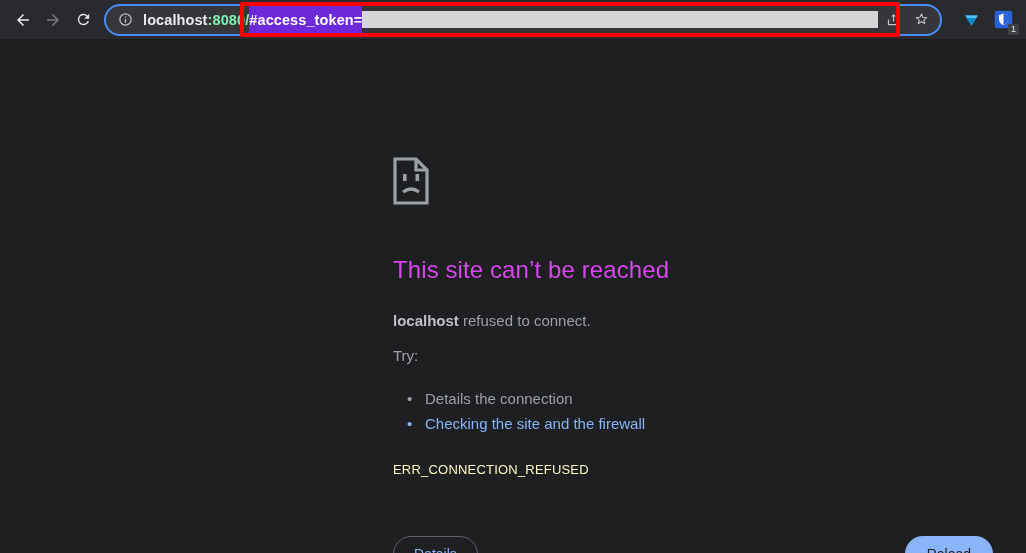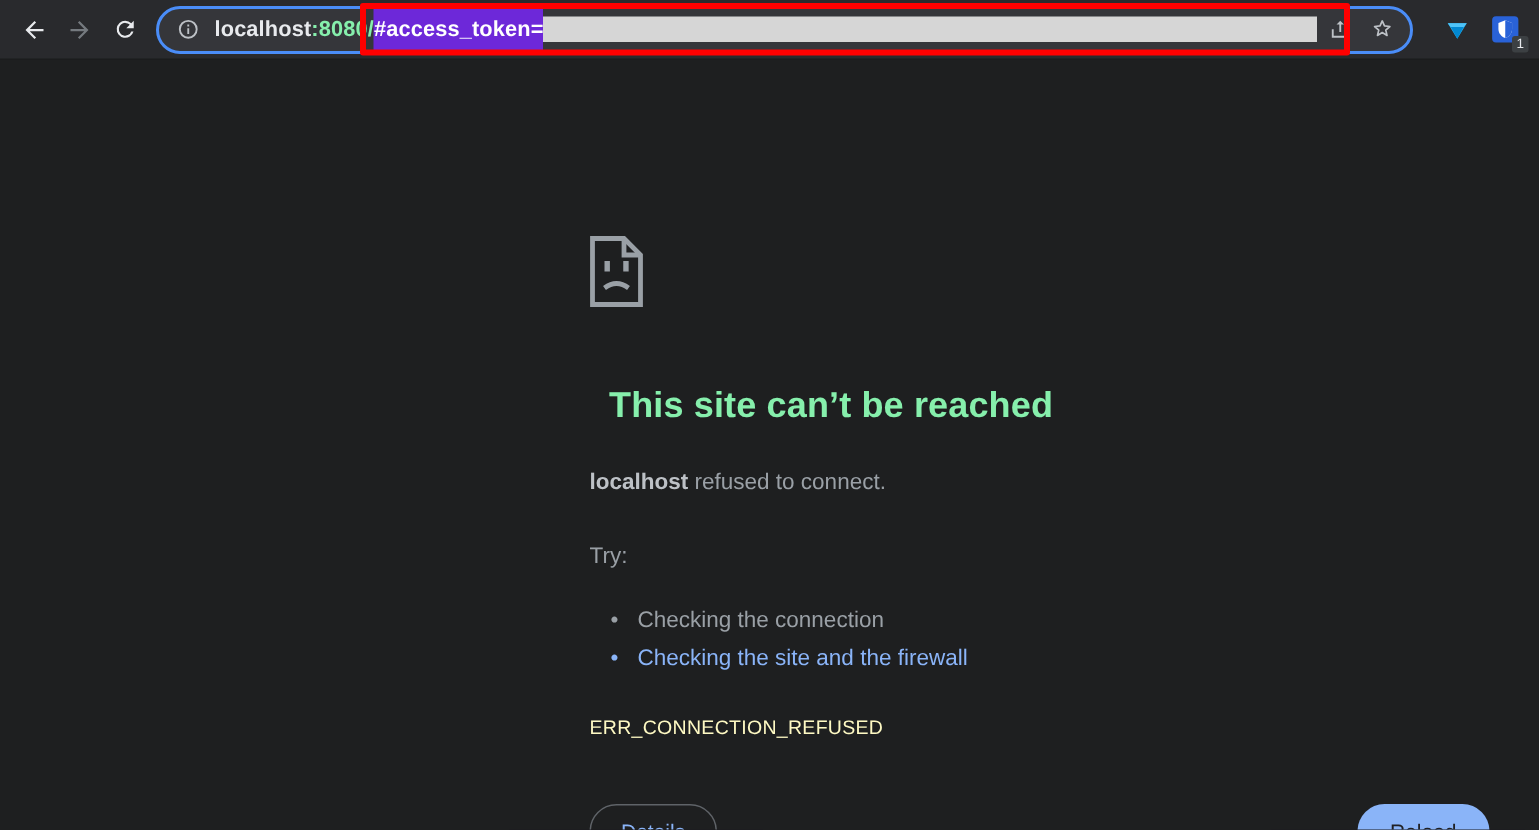--- a/index.html
+++ b/index.html
@@ -130,32 +130,31 @@
     background: #1e1f20;
   }
   #error-content {
     position: absolute;
     left: 393px;
     top: 117px;
     width: 600px;
   }
   #sad-icon { margin-bottom: 47px; }
   #error-heading {
-    color: #86efac;
+    color: #d946ef;
     font-size: 24px;
-    font-weight: bold;
+    font-weight: normal;
     letter-spacing: .1px;
     margin-bottom: 26px;
-    margin-left: 13px;
   }
   #error-summary {
     color: #9aa0a6;
     font-size: 15px;
     line-height: 21px;
-    margin-bottom: 30px;
+    margin-bottom: 16px;
   }
   #error-summary b { color: #bdc1c6; font-weight: bold; }
   #try-label {
     color: #9aa0a6;
     font-size: 15px;
     margin-bottom: 22px;
   }
   #suggestions-list {
     list-style: none;
     margin: 0 0 26px 6px;
@@ -297,21 +296,21 @@
 
     <h1 id="error-heading">This site can’t be reached</h1>
 
     <p id="error-summary">
       <b>localhost</b><span> refused to connect.</span>
     </p>
 
     <div id="try-label">Try:</div>
 
     <ul id="suggestions-list">
-      <li>Checking the connection</li>
+      <li>Details the connection</li>
       <li class="link-item">Checking the site and the firewall</li>
     </ul>
 
     <div id="error-code">ERR_CONNECTION_REFUSED</div>
   </div>
 
   <div id="button-row">
     <button id="details-button">Details</button>
     <button id="reload-button">Reload</button>
   </div>

